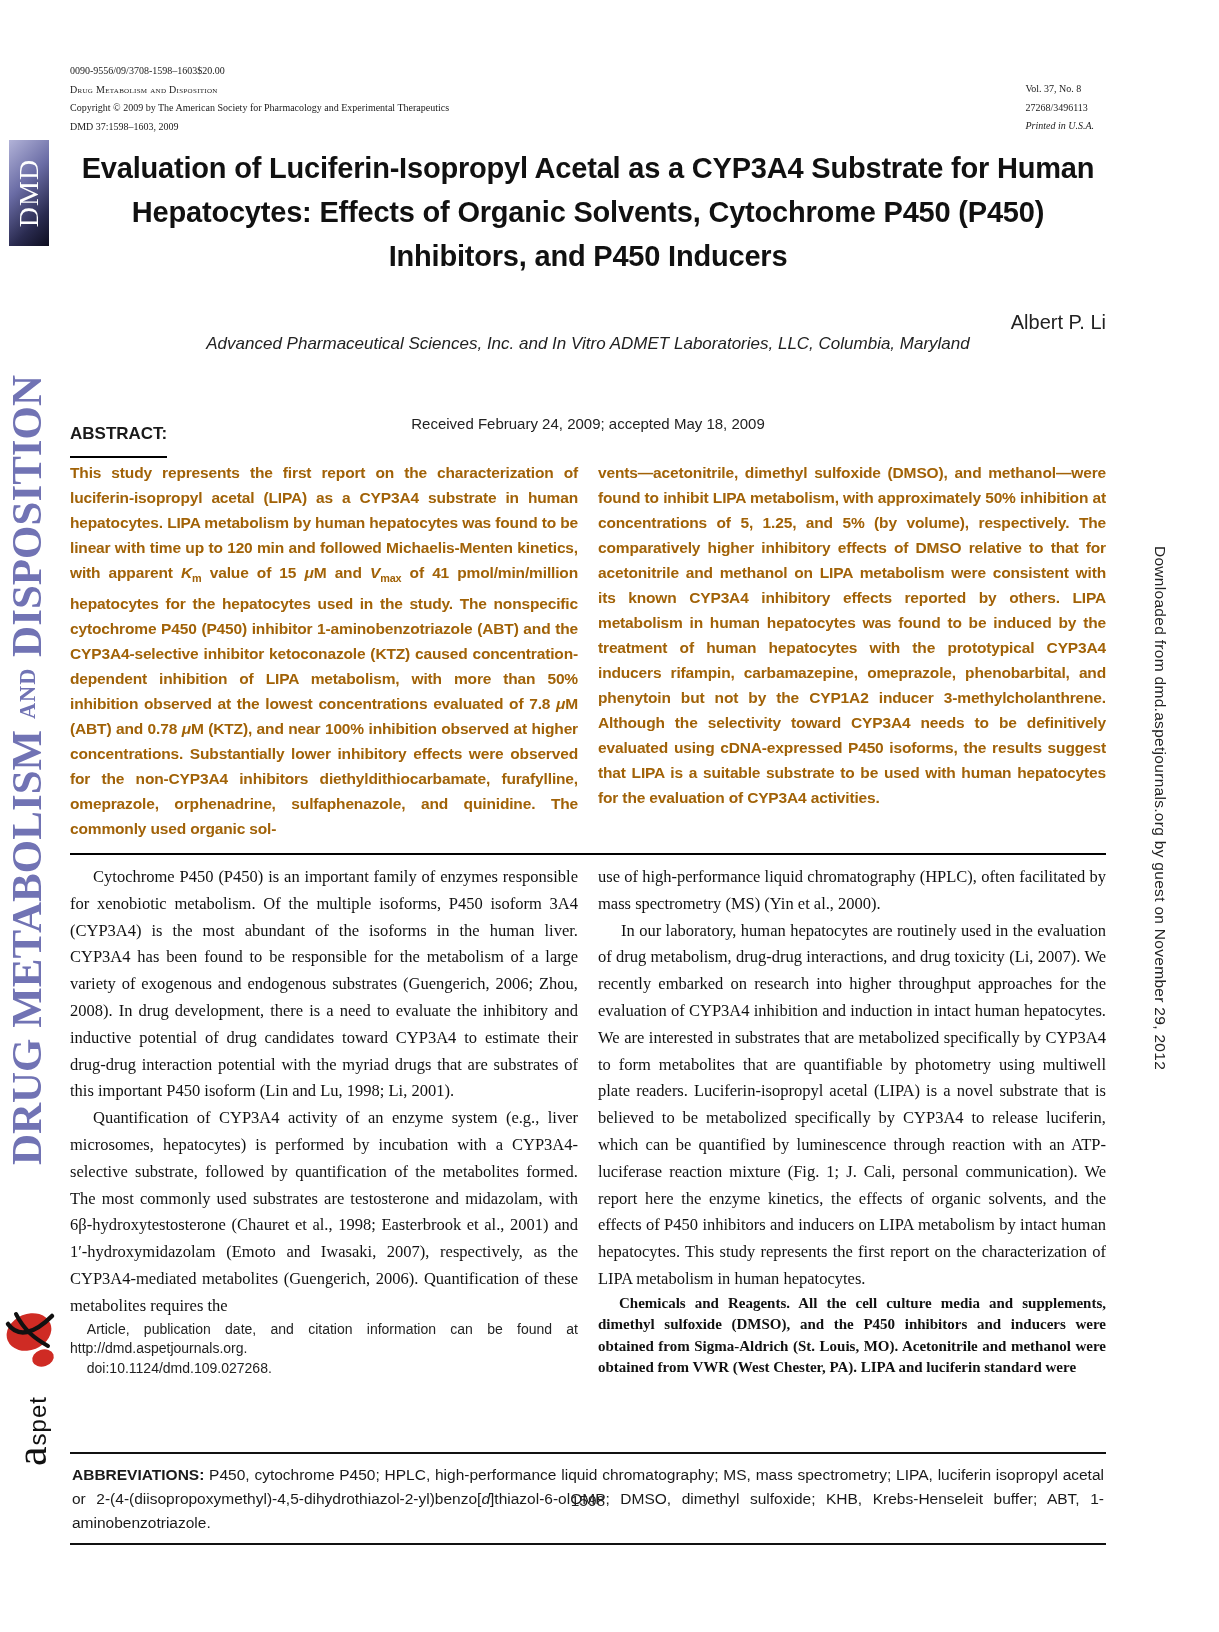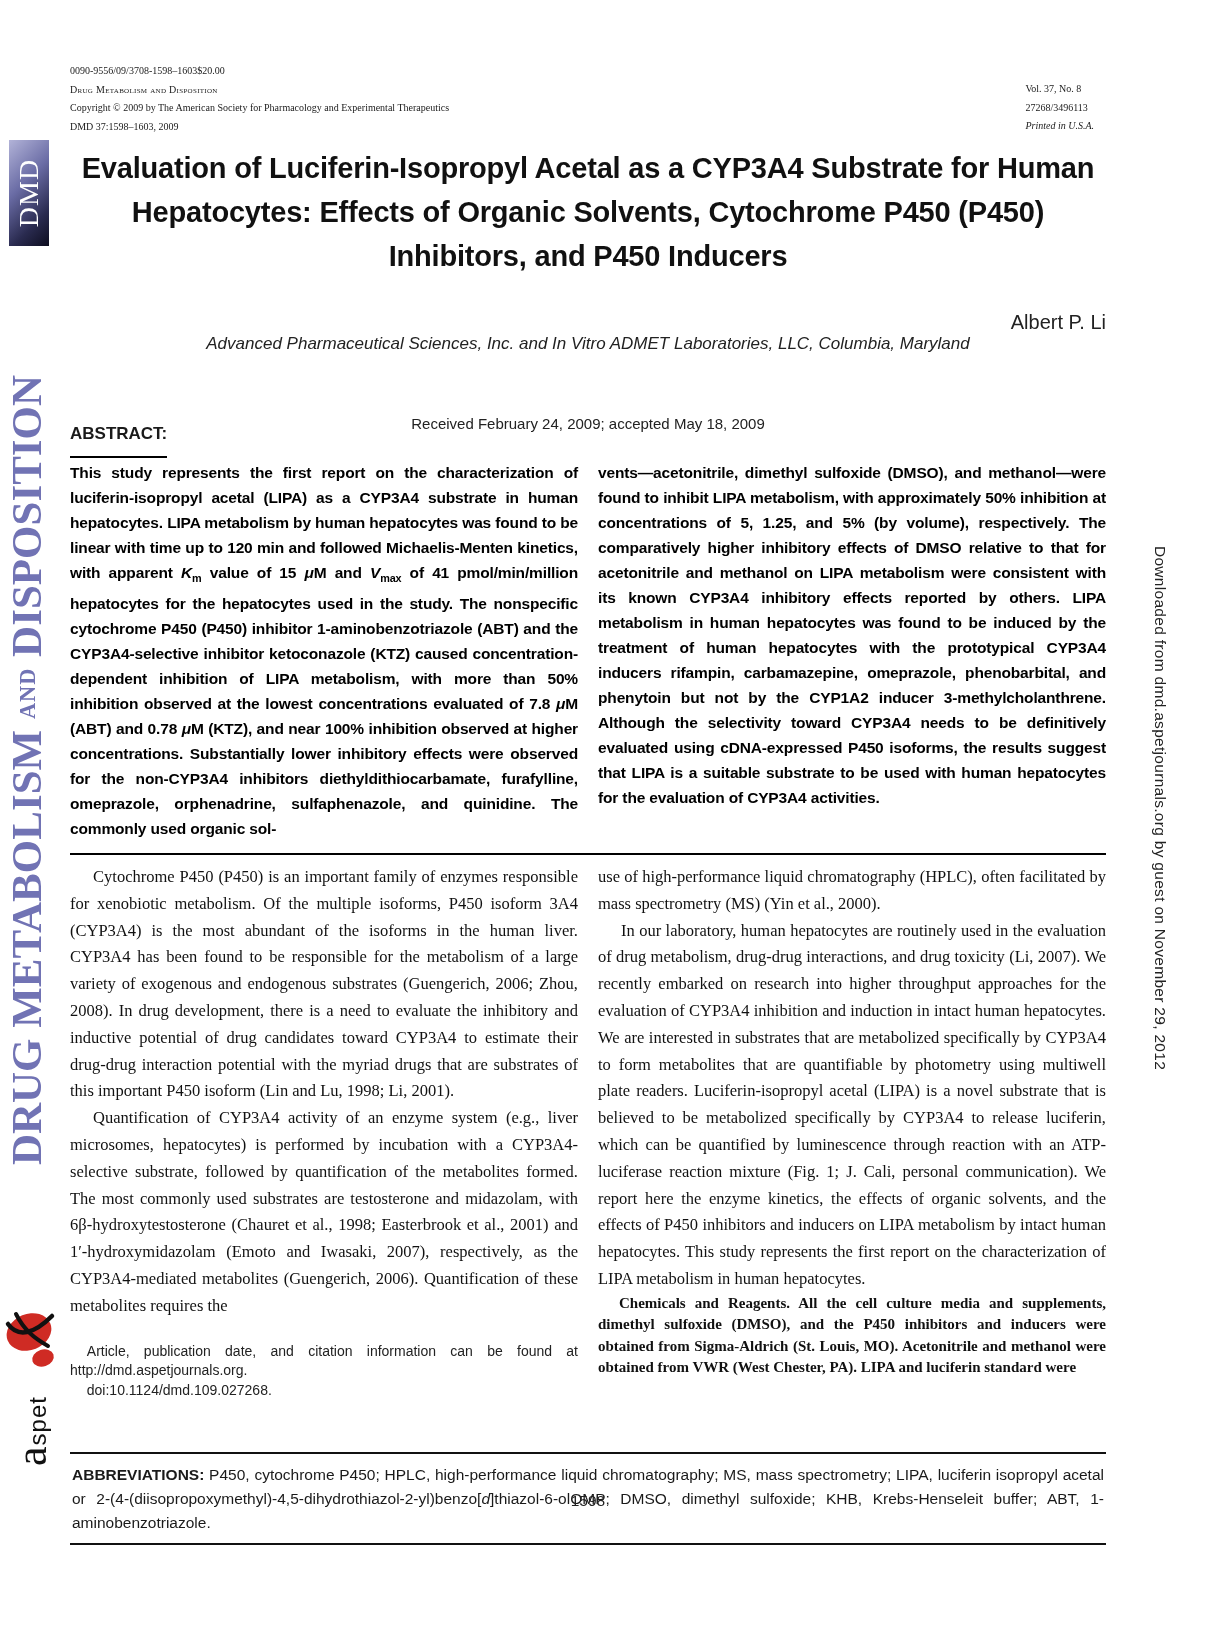--- a/index.html
+++ b/index.html
@@ -70,35 +70,35 @@
   }
   
   .abstract-label {
     position:absolute; left:70px; top:424px;
     font-family:"Liberation Sans",sans-serif; font-weight:bold; font-size:17px;
   }
   .abstract-label span { display:inline-block; border-bottom:2.5px solid #000; padding-bottom:12px; }
   .abs-col {
     position:absolute; top:460px; width:508px; text-align:justify;
     font-family:"Liberation Sans",sans-serif; font-weight:bold; font-size:15.5px;
-    line-height:25px; color:#000000; letter-spacing:-0.15px;
+    line-height:25px; color:#a16207; letter-spacing:-0.15px;
   }
   .abs-left { left:70px; } .abs-right { left:598px; }
   .abs-col sub { font-size:0.7em; }
   
   .divider { position:absolute; left:70px; top:853px; width:1036px; height:2px; background:#000; }
   
   .body-col {
     position:absolute; top:864px; width:508px; text-align:justify;
     font-size:16.5px; line-height:26.8px; color:#111;
   }
   .body-left { left:70px; } .body-right { left:598px; }
   .body-col p.indent { text-indent:1.4em; }
   .footnote {
-    margin-top:22px; font-family:"Liberation Sans",sans-serif;
+    font-family:"Liberation Sans",sans-serif;
     font-size:14px; line-height:19.5px; text-align:justify; color:#222;
   }
   .footnote p { text-indent:1.2em; }
   .methods-heading { text-align:center; font-weight:bold; font-size:16.5px; margin-top:14px; margin-bottom:10px; text-indent:0 !important; }
   .methods-text { font-size:15px; line-height:21.5px; text-align:justify; }
   .methods-text p { text-indent:1.4em;font-weight:bold; }
   
   .footer { position:absolute; left:70px; top:1452px; width:1036px; border-top:2px solid #111; }
   .abbrev {
     padding:9px 2px 8px 2px; font-family:"Liberation Sans",sans-serif;

